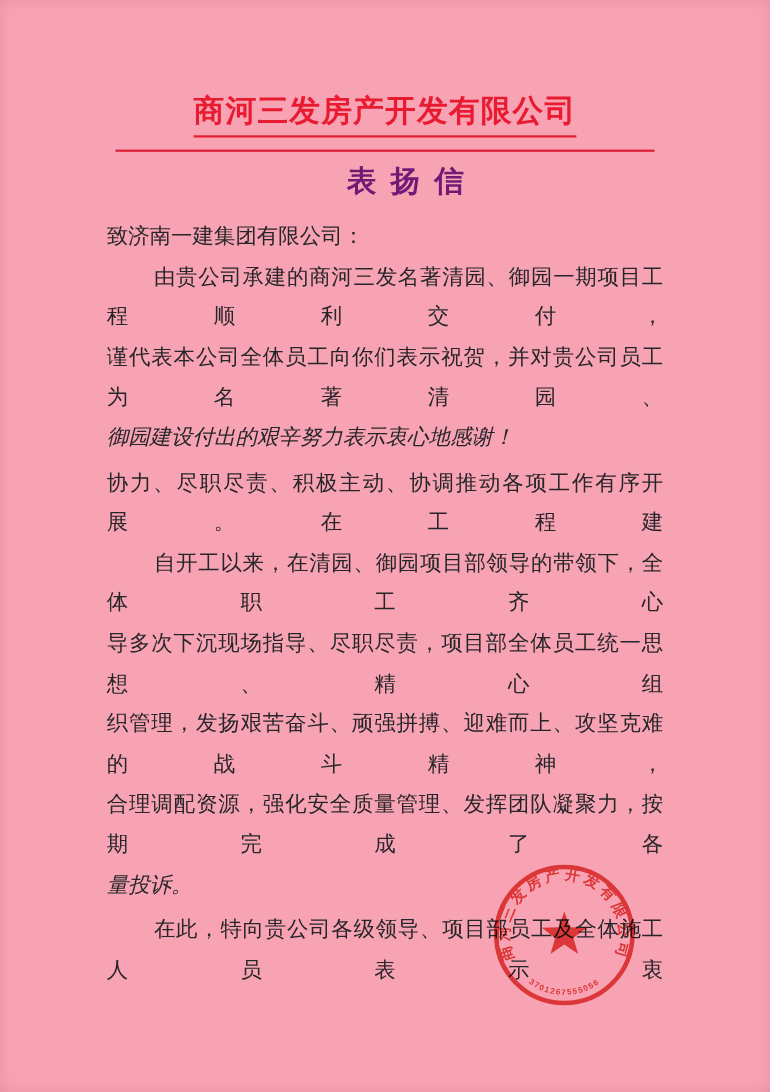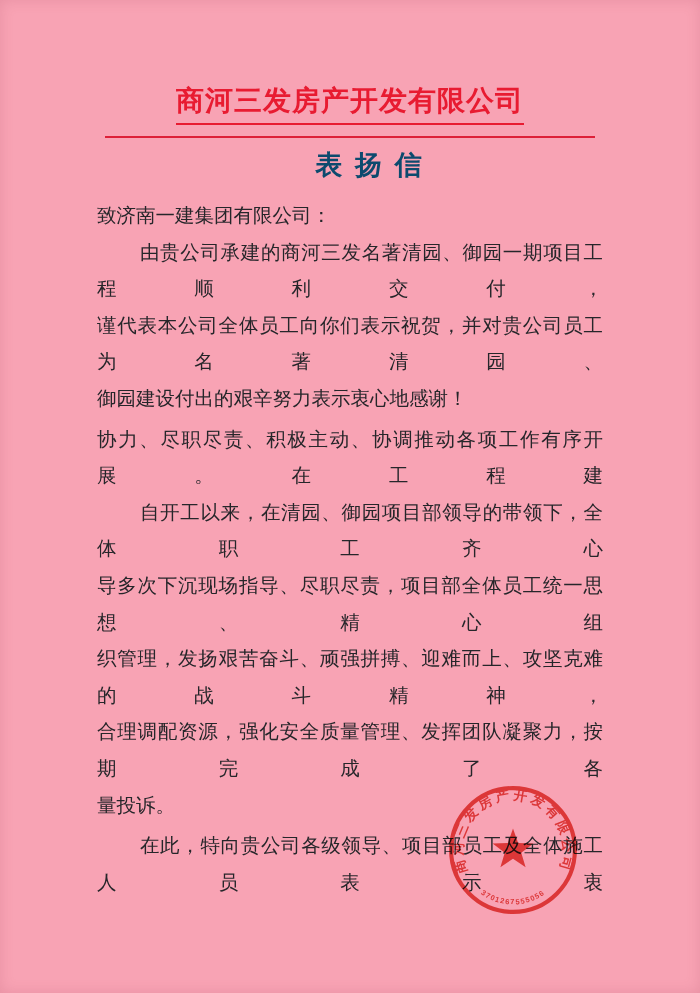--- a/index.html
+++ b/index.html
@@ -30,35 +30,35 @@
     width:490px;height:2px;
     margin:11px auto 0 auto;
     background:#dd2038;
   }
   .letter-title{
     margin-top:9px;
     text-align:center;
     font-weight:bold;
     font-size:27px;
     letter-spacing:3px;
-    color:#0c4a6e;
+    color:#701a75;
     padding-left:40px;
   }
   .letter-body{
     margin:15px 97px 0 97px;
     color:#26262a;
     font-size:19.5px;
   }
   .bline{
     line-height:36.6px;
     text-align:justify;
     text-align-last:justify;
     text-justify:distribute;
   }
-  .bline.last{text-align-last:left;}
+  .bline.last{text-align-last:left;font-style:italic;}
   .bline.first{text-indent:2.2em;}
   .para{margin:0 0 4px 0;}
   .salutation{
     line-height:36.6px;
     text-align:left;
     text-align-last:left;
   }
   .seal{
     position:absolute;
     left:447px;top:784px;

